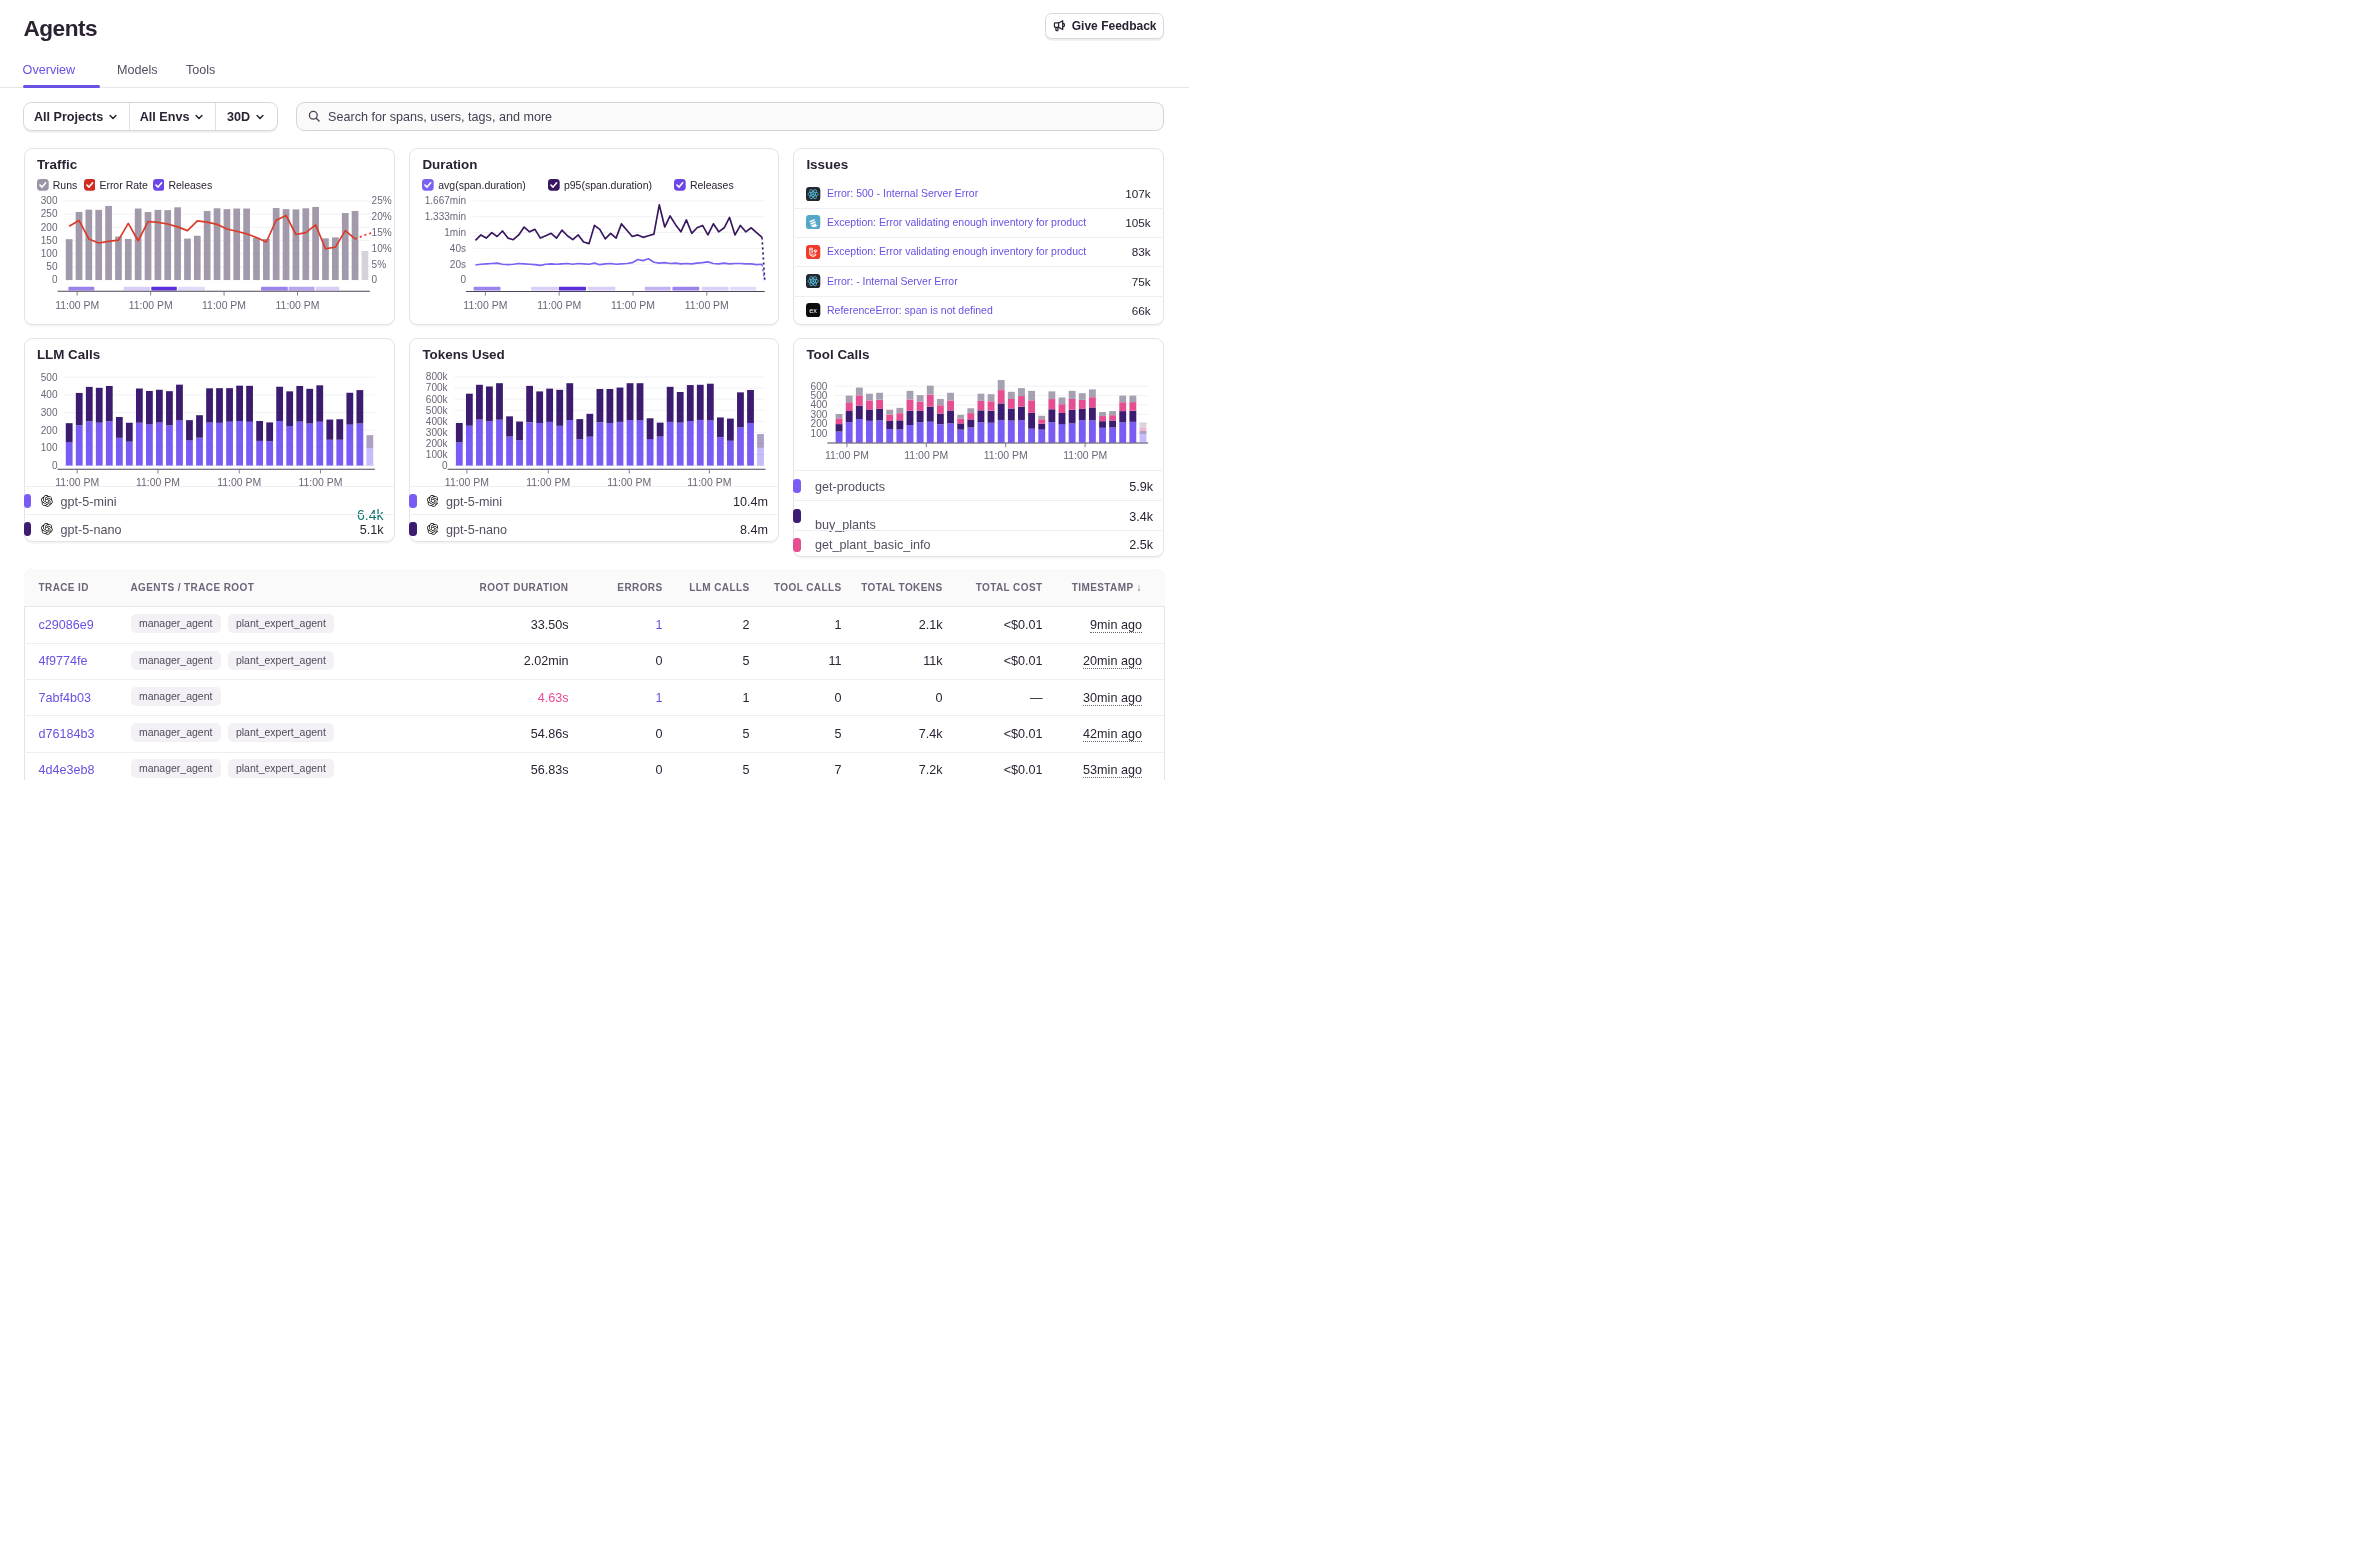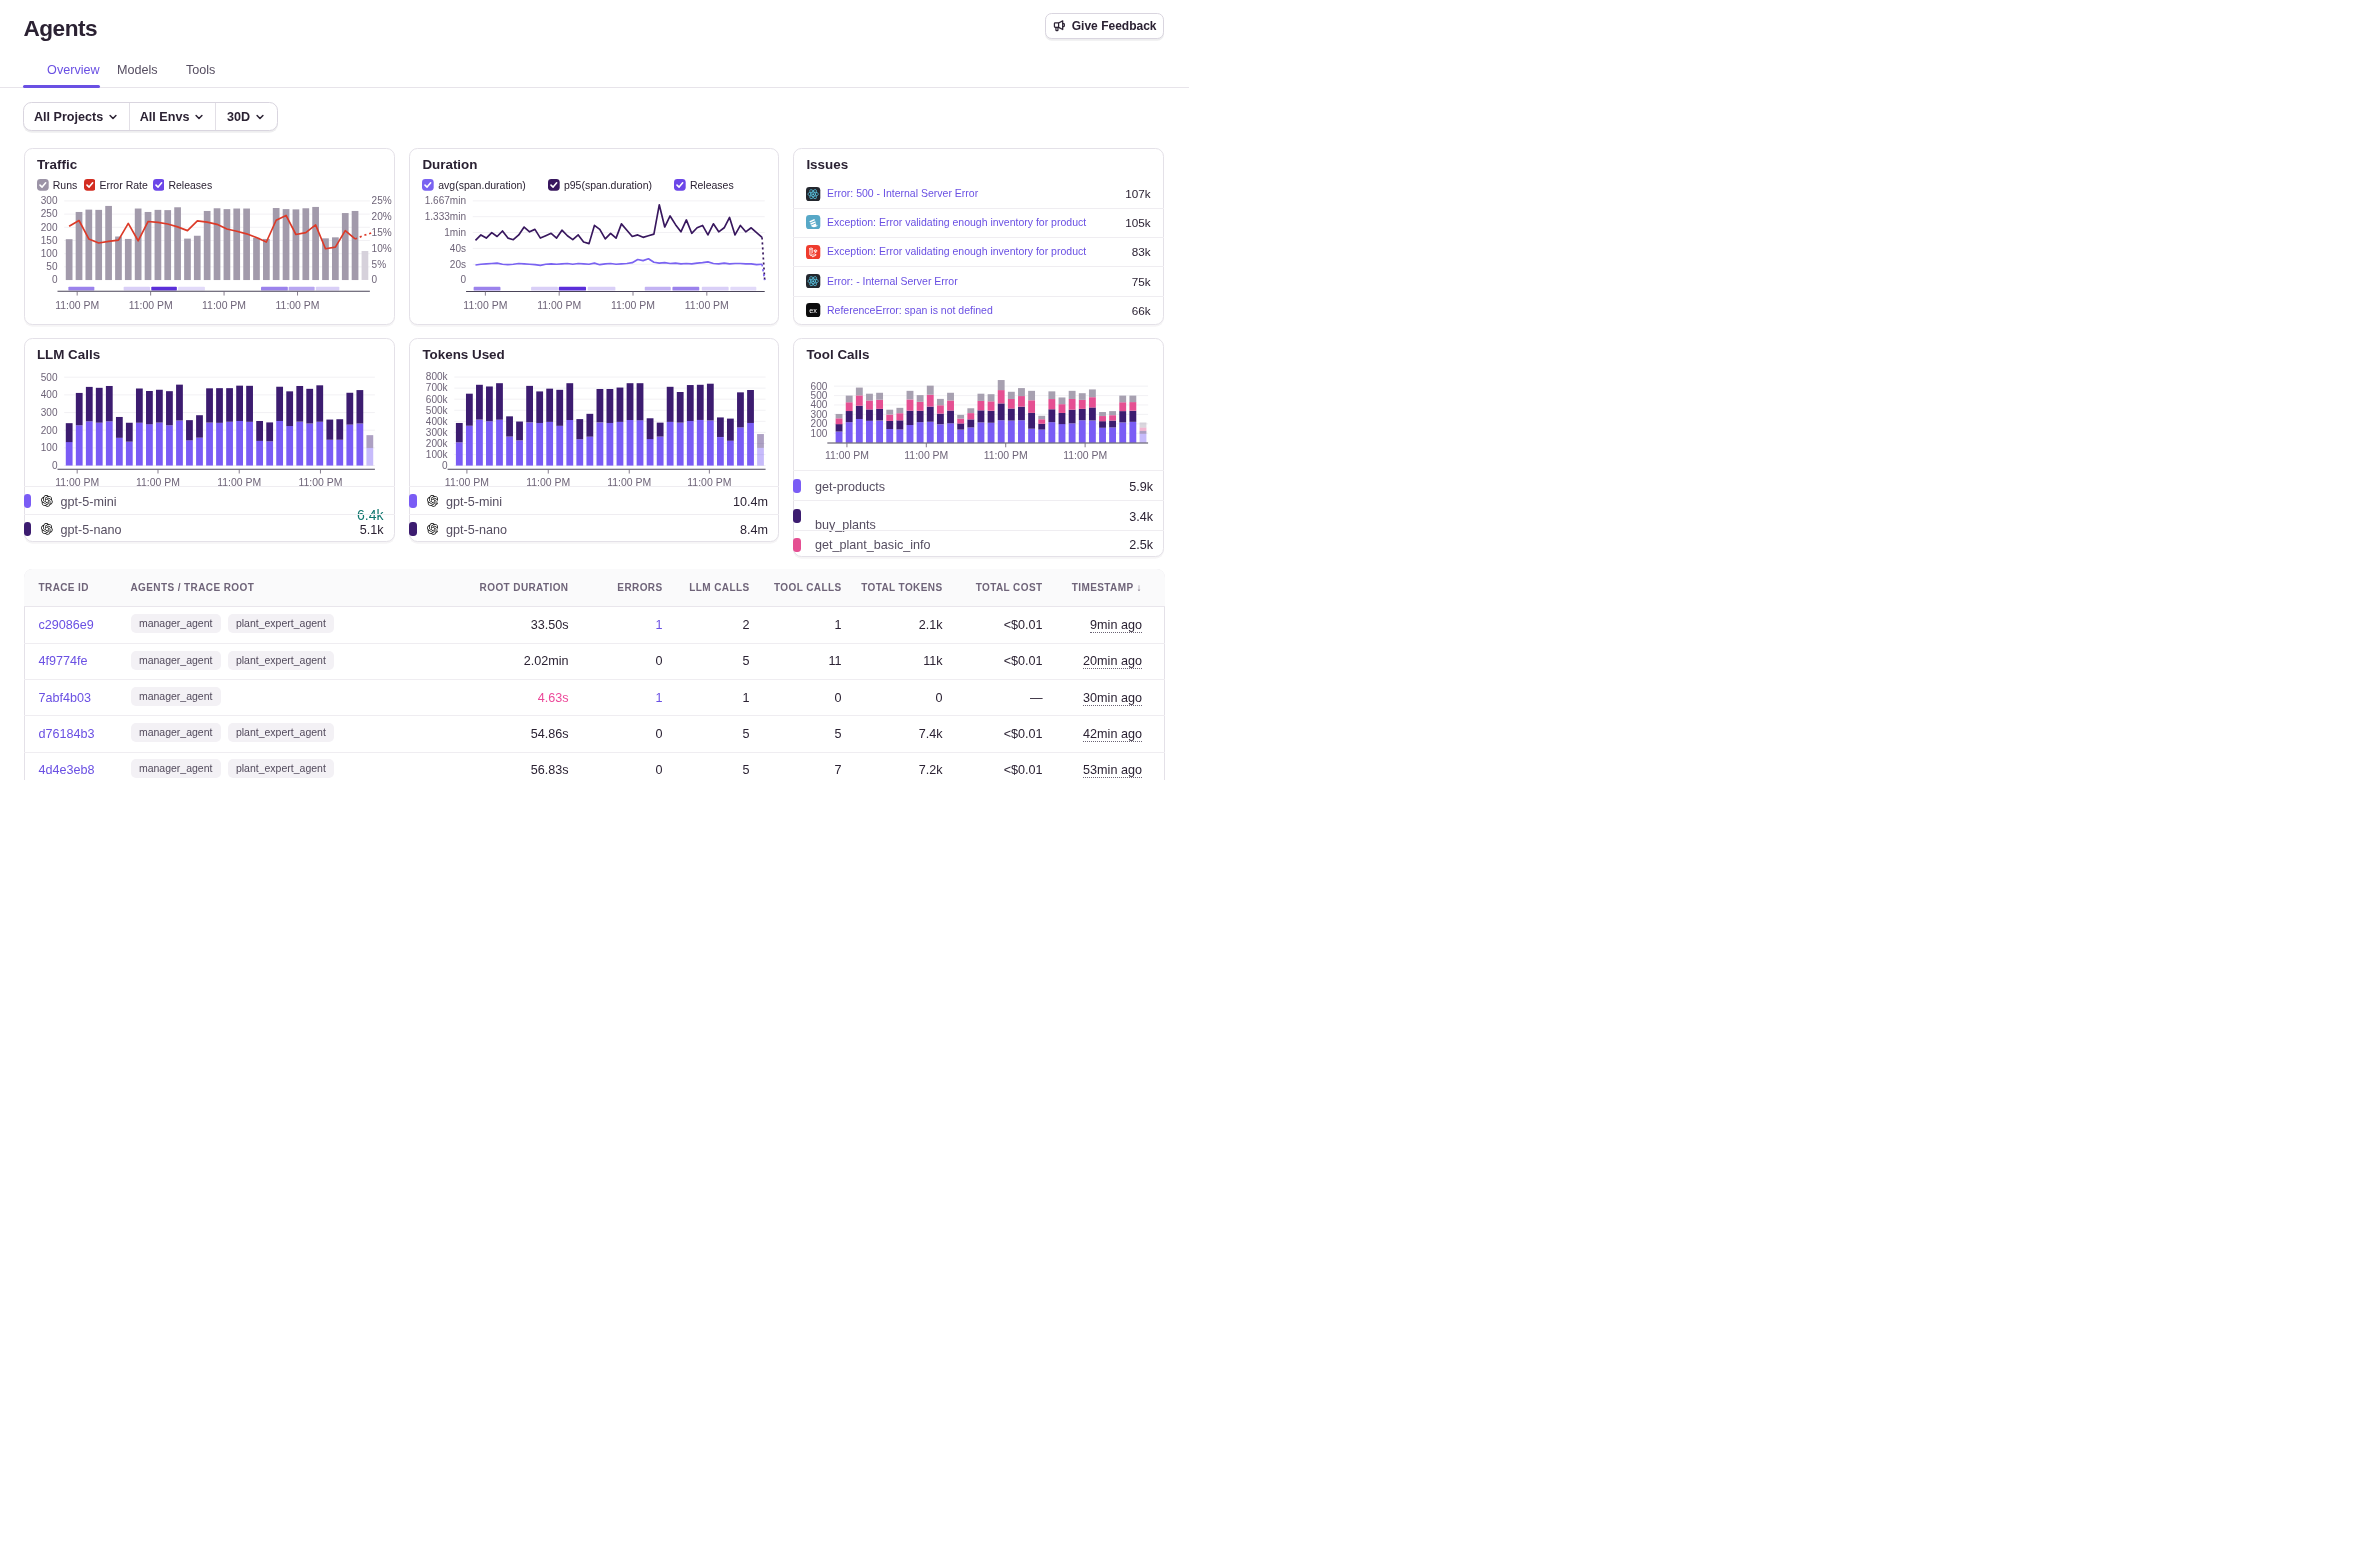--- a/index.html
+++ b/index.html
@@ -15,21 +15,21 @@
 <div class="abs" style="left:1045px;top:12.6px;width:119px;height:26px;border:0.8px solid #d9d5df;border-radius:6.7px;box-shadow:0 1.7px 0 rgba(43,34,51,.08);display:flex;align-items:center;justify-content:center;gap:5.9px;background:#fff">
  <svg width="13.4" height="13.4" viewBox="0 0 16 16" fill="none" stroke="#2b2233" stroke-width="1.5" stroke-linejoin="round" stroke-linecap="round">
         <rect x="1.7" y="4.6" width="5" height="5.4" rx="0.9"></rect>
         <path d="M6.7 4.8 L11.6 2.2 L11.6 12.6 L6.7 10"></path>
         <path d="M3.5 10 L3.5 13.1 Q3.5 13.8 4.2 13.8 L5.2 13.8 Q5.9 13.8 5.9 13.1 L5.9 10"></path>
         <path d="M11.7 5.6 L12.9 5.6 Q13.5 5.6 13.5 6.2 L13.5 8.5 Q13.5 9.1 12.9 9.1 L11.7 9.1"></path>
       </svg>
  <span style="font-size:12px;font-weight:700;color:#2b2233">Give Feedback</span>
 </div>
 <div class="abs" style="left:0;top:87px;width:1189px;height:0.8px;background:#e7e4ea"></div>
-<div class="abs" style="left:22.6px;top:63px;font-size:12.6px;color:#6a50e3;width:77px;text-align:right">Overview</div>
+<div class="abs" style="left:22.6px;top:63px;font-size:12.6px;color:#6a50e3;width:77px;text-align:left">Overview</div>
 <div class="abs" style="left:22.6px;top:85px;width:77px;height:2.5px;background:#6a50e3;border-radius:1.7px"></div>
 <div class="abs" style="left:117px;top:63px;font-size:12.6px;color:#564e61">Models</div>
 <div class="abs" style="left:186px;top:63px;font-size:12.6px;color:#564e61">Tools</div>
 
 <div class="abs" style="left:22.6px;top:102px;width:255px;height:29px;border:0.8px solid #d9d5df;border-radius:8.4px;box-shadow:0 1.7px 0 rgba(43,34,51,.08);display:flex;background:#fff">
   <div style="flex:0 0 106px;display:flex;align-items:center;justify-content:center;gap:5px;border-right:0.8px solid #e2dfe6">
         <span style="font-size:12.6px;font-weight:700">All Projects</span>
         <svg width="10" height="10" viewBox="0 0 12 12" fill="none" stroke="#2b2233" stroke-width="1.8" stroke-linecap="round" stroke-linejoin="round">
           <path d="M2.5 4.2 L6 7.8 L9.5 4.2"></path>
         </svg>
@@ -39,20 +39,27 @@
         <svg width="10" height="10" viewBox="0 0 12 12" fill="none" stroke="#2b2233" stroke-width="1.8" stroke-linecap="round" stroke-linejoin="round">
           <path d="M2.5 4.2 L6 7.8 L9.5 4.2"></path>
         </svg>
       </div>
   <div style="flex:1;display:flex;align-items:center;justify-content:center;gap:5px">
         <span style="font-size:12.6px;font-weight:700">30D</span>
         <svg width="10" height="10" viewBox="0 0 12 12" fill="none" stroke="#2b2233" stroke-width="1.8" stroke-linecap="round" stroke-linejoin="round">
           <path d="M2.5 4.2 L6 7.8 L9.5 4.2"></path>
         </svg>
       </div>
+</div>
+<div class="abs" style="left:296px;top:102px;width:868px;height:29px;border:0.8px solid #d6d1dc;border-radius:8.4px;background:#fafafb;display:flex;align-items:center;gap:7.5px;padding-left:11px">
+  <svg width="12.6" height="12.6" viewBox="0 0 15 15" fill="none" stroke="#4d4458" stroke-width="1.6" stroke-linecap="round">
+        <circle cx="6.3" cy="6.3" r="4.6"></circle>
+        <path d="M9.8 9.8 L13.2 13.2"></path>
+      </svg>
+  <span style="font-size:12.6px;color:#463e52">Search for spans, users, tags, and more</span>
 </div>
 <div class="card" style="left:23.5px;top:148px;width:371px;height:177px"></div>
     <div class="abs" style="left:23.5px;top:148px;width:371px;height:177px">
       <div class="ctitle">Traffic</div>
       <div class="leg" style="left:13.4px;top:31px">
         <svg width="11.7" height="11.7" viewBox="0 0 14 14" style="flex:none">
           <rect x="0" y="0" width="14" height="14" rx="4" fill="#9c94a7"></rect>
           <path d="M3.6 7.3 L6.1 9.7 L10.4 4.6" stroke="#fff" stroke-width="1.9" fill="none" stroke-linecap="round" stroke-linejoin="round"></path>
         </svg>
         <span>Runs</span>

